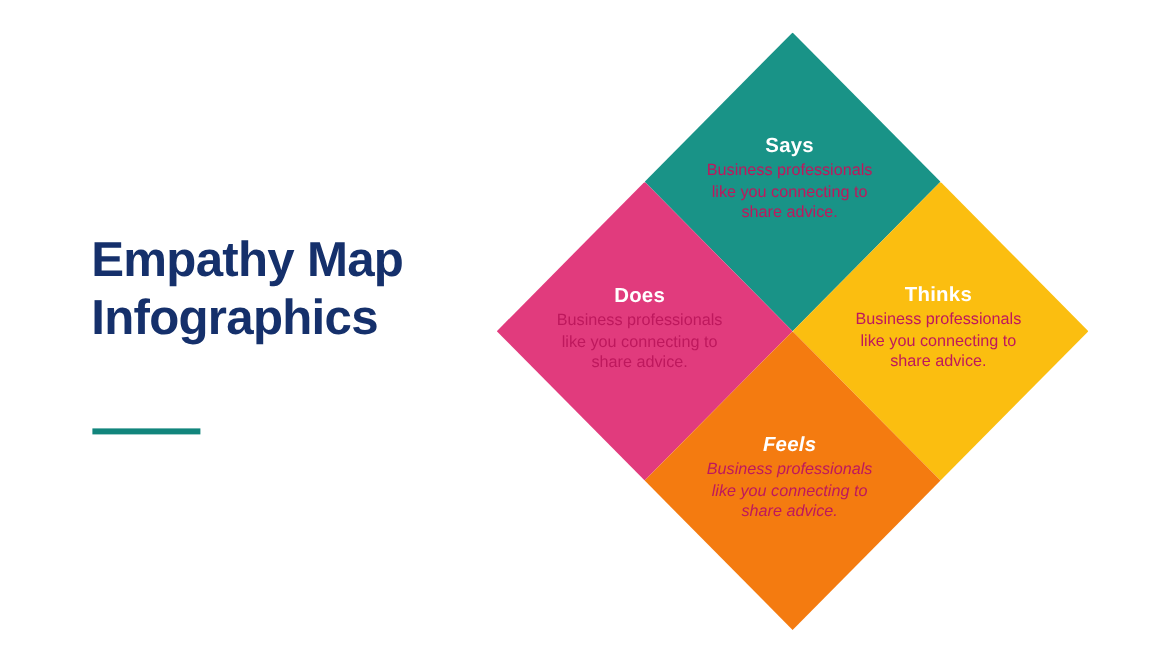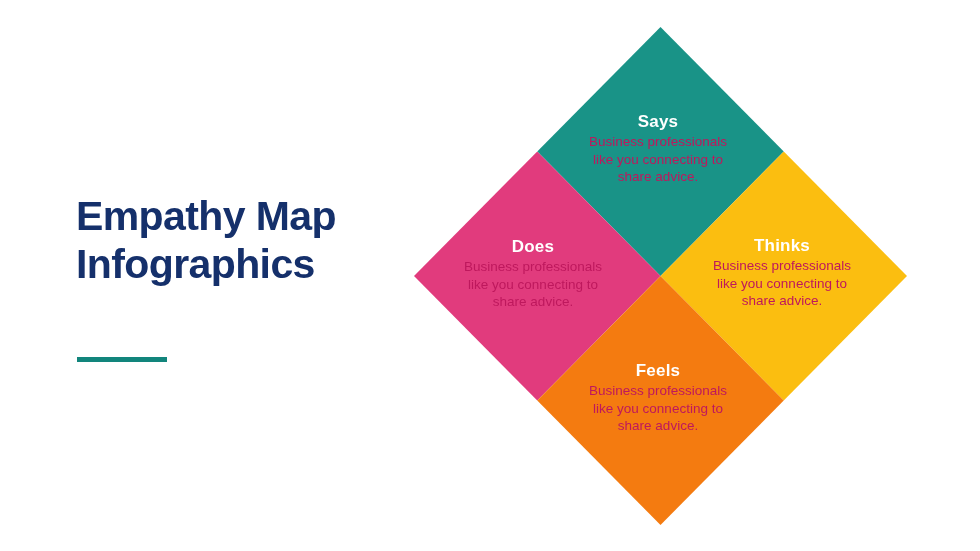--- a/index.html
+++ b/index.html
@@ -142,21 +142,21 @@
     font-size: 13.5px;
     line-height: 17.5px;
     color: #be185d;
     margin-top: 1px;
     white-space: pre-line;
   }
 
   .text-says   { left: 553px; top: 111px; }
   .text-does   { left: 428px; top: 236px; }
   .text-thinks { left: 677px; top: 235px; }
-  .text-feels  { left: 553px; top: 360px; }
+  .text-feels  { left: 553px; top: 360px; font-style: italic; }
 </style>
 </head>
 <body style="background: rgb(255, 255, 255);">
 
 <div class="slide">
 
   <div class="left-panel">
     <div class="title" style="color: rgb(21, 48, 107);">Empathy Map
 Infographics</div>
   </div>

